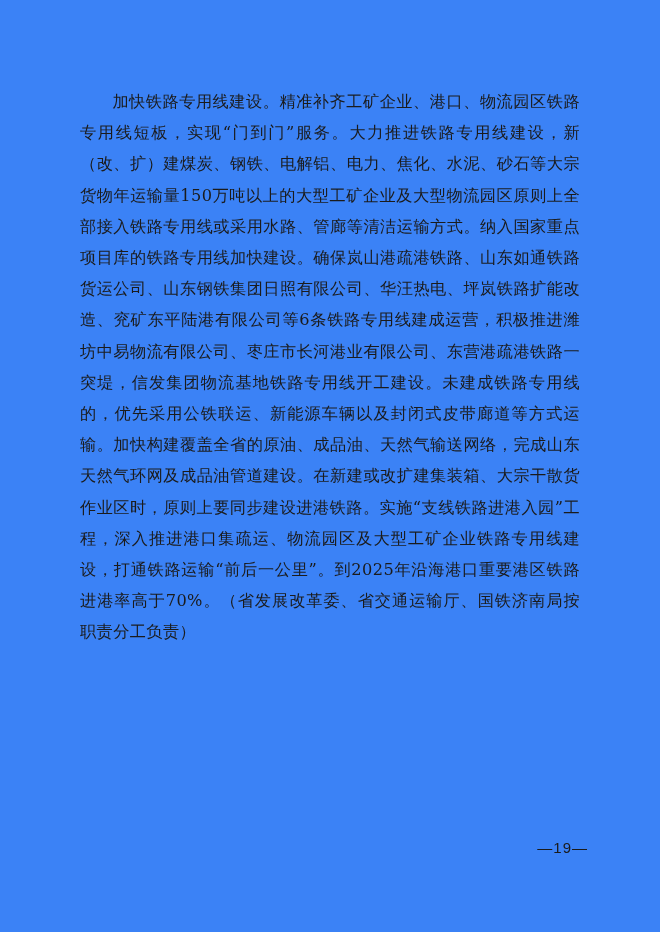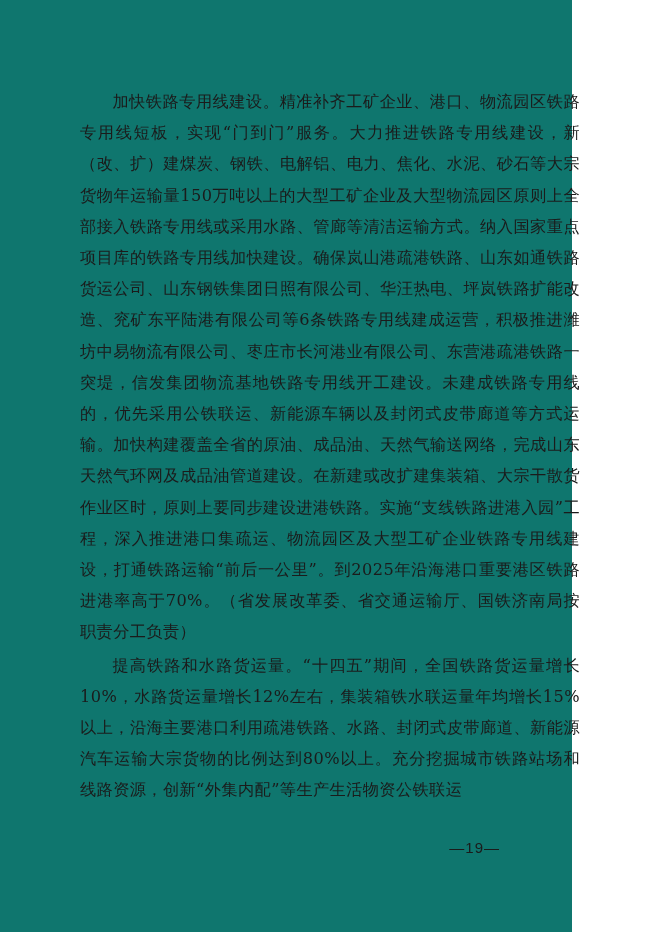--- a/index.html
+++ b/index.html
@@ -8,23 +8,23 @@
     background: #ffffff;
   }
   body {
     width: 660px;
     height: 932px;
     overflow: hidden;
     font-family: "DejaVu Serif", serif;
   }
   .page {
     position: relative;
-    width: 572px;
+    width: 660px;
     height: 932px;
-    background: #0f766e;
+    background: #3b82f6;
     box-sizing: border-box;
   }
   .page-inner {
     position: absolute;
     left: 80px;
     top: 86px;
     width: 500px;
   }
   .para {
     margin: 0 0 2px 0;
@@ -50,16 +50,15 @@
     letter-spacing: 1px;
     font-family: Liberation Sans, sans-serif;
   }
 </style>
 </head>
 <body>
 
 <div class="page">
   <div class="page-inner">
     <p class="para indent">加快铁路专用线建设。精准补齐工矿企业、港口、物流园区铁路专用线短板，实现“门到门”服务。大力推进铁路专用线建设，新（改、扩）建煤炭、钢铁、电解铝、电力、焦化、水泥、砂石等大宗货物年运输量150万吨以上的大型工矿企业及大型物流园区原则上全部接入铁路专用线或采用水路、管廊等清洁运输方式。纳入国家重点项目库的铁路专用线加快建设。确保岚山港疏港铁路、山东如通铁路货运公司、山东钢铁集团日照有限公司、华汪热电、坪岚铁路扩能改造、兖矿东平陆港有限公司等6条铁路专用线建成运营，积极推进潍坊中易物流有限公司、枣庄市长河港业有限公司、东营港疏港铁路一突堤，信发集团物流基地铁路专用线开工建设。未建成铁路专用线的，优先采用公铁联运、新能源车辆以及封闭式皮带廊道等方式运输。加快构建覆盖全省的原油、成品油、天然气输送网络，完成山东天然气环网及成品油管道建设。在新建或改扩建集装箱、大宗干散货作业区时，原则上要同步建设进港铁路。实施“支线铁路进港入园”工程，深入推进港口集疏运、物流园区及大型工矿企业铁路专用线建设，打通铁路运输“前后一公里”。到2025年沿海港口重要港区铁路进港率高于70%。（省发展改革委、省交通运输厅、国铁济南局按职责分工负责）</p>
-    <p class="para indent">提高铁路和水路货运量。“十四五”期间，全国铁路货运量增长10%，水路货运量增长12%左右，集装箱铁水联运量年均增长15%以上，沿海主要港口利用疏港铁路、水路、封闭式皮带廊道、新能源汽车运输大宗货物的比例达到80%以上。充分挖掘城市铁路站场和线路资源，创新“外集内配”等生产生活物资公铁联运</p>
   </div>
   <div class="page-number">—19—</div>
 </div>
 
 </body></html>

